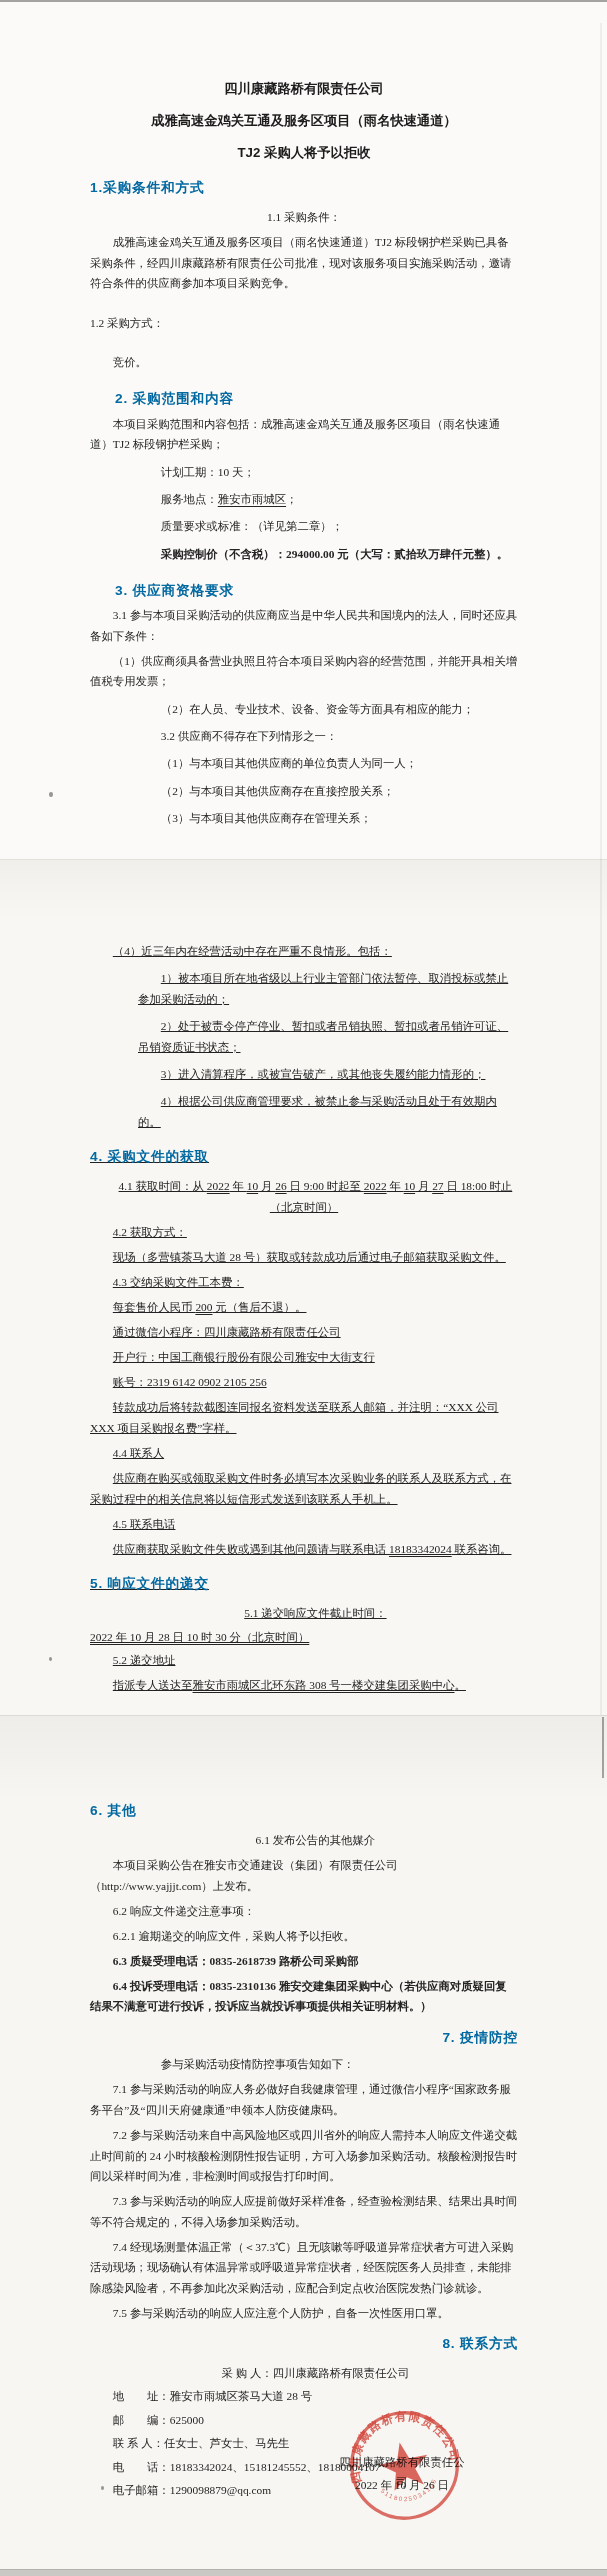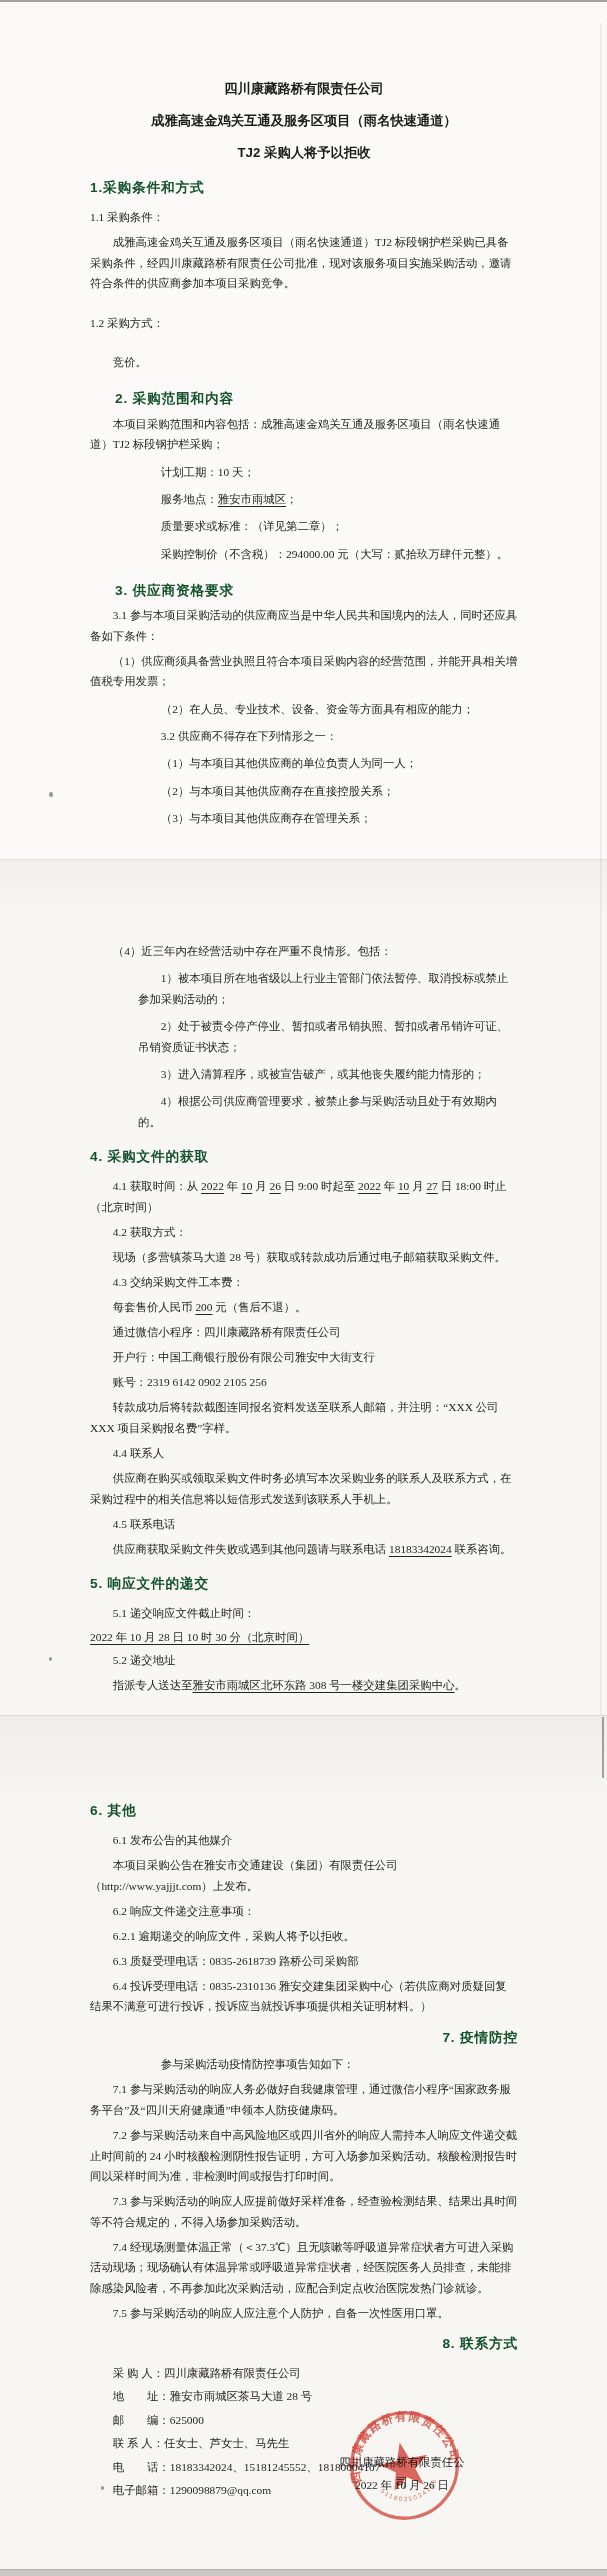--- a/index.html
+++ b/index.html
@@ -21,31 +21,31 @@
   .edge-right-soft{left:600px;top:23px;width:1.5px;height:1692px;background:rgba(0,0,0,0.05);}
   .edge-right-dark{left:602px;top:1717px;width:1.5px;height:61px;background:rgba(40,40,40,0.40);}
   .speck{background:rgba(70,70,70,.55);border-radius:50%;}
   .speck.a{left:49px;top:792px;width:3.8px;height:4.6px;}
   .speck.b{left:49px;top:1657px;width:3px;height:3.8px;}
   .speck.c{left:101px;top:2486px;width:3px;height:3.8px;}
 
   
   .grp{position:absolute;left:90px;width:428px;}
   .g1{top:79px;}
-  .g2{top:941px;}
+  .g2{top:941px;text-decoration:underline;}
   .g3{top:1801px;}
 
   p{margin:0;font-size:11.4px;line-height:20.5px;color:#242424;}
   .title{text-align:center;font-family:"Liberation Sans",sans-serif;font-weight:bold;font-size:13.3px;line-height:20px;color:#1c1c1c;}
-  .h{font-family:"Liberation Sans",sans-serif;font-weight:bold;font-size:13.7px;line-height:20px;letter-spacing:0.8px;color:#14532d;}
+  .h{font-family:"Liberation Sans",sans-serif;font-weight:bold;font-size:13.7px;line-height:20px;letter-spacing:0.8px;color:#0369a1;}
   .indent{text-indent:2em;}
-  .b{font-weight:normal;}
+  .b{font-weight:bold;}
   u{text-decoration:underline;text-decoration-thickness:0.8px;text-underline-offset:3px;}
   .mt2{margin-top:19px;}.mt4{margin-top:3px;}.mt6{margin-top:4.6px;}.mt9{margin-top:6.8px;margin-left:48px;}
-  .mt12{margin-top:9px;}.mt14{margin-top:10.6px;text-align:right;}.mt16{margin-top:12px;}
+  .mt12{margin-top:9px;text-align:center;}.mt14{margin-top:10.6px;text-align:right;}.mt16{margin-top:12px;}
   .mt20{margin-top:15px;}.mt22{margin-top:16.7px;margin-left:25px;}
 
   
   .sig{position:absolute;left:335px;width:134px;text-align:center;font-size:11.4px;line-height:20px;color:#242424;}
   .sig-company{top:2452px;}
   .sig-date{top:2475px;}
   .seal{position:absolute;left:346px;top:2407px;width:117px;height:117px;mix-blend-mode:multiply;opacity:.92;}
 </style>
 </head>
 <body>

